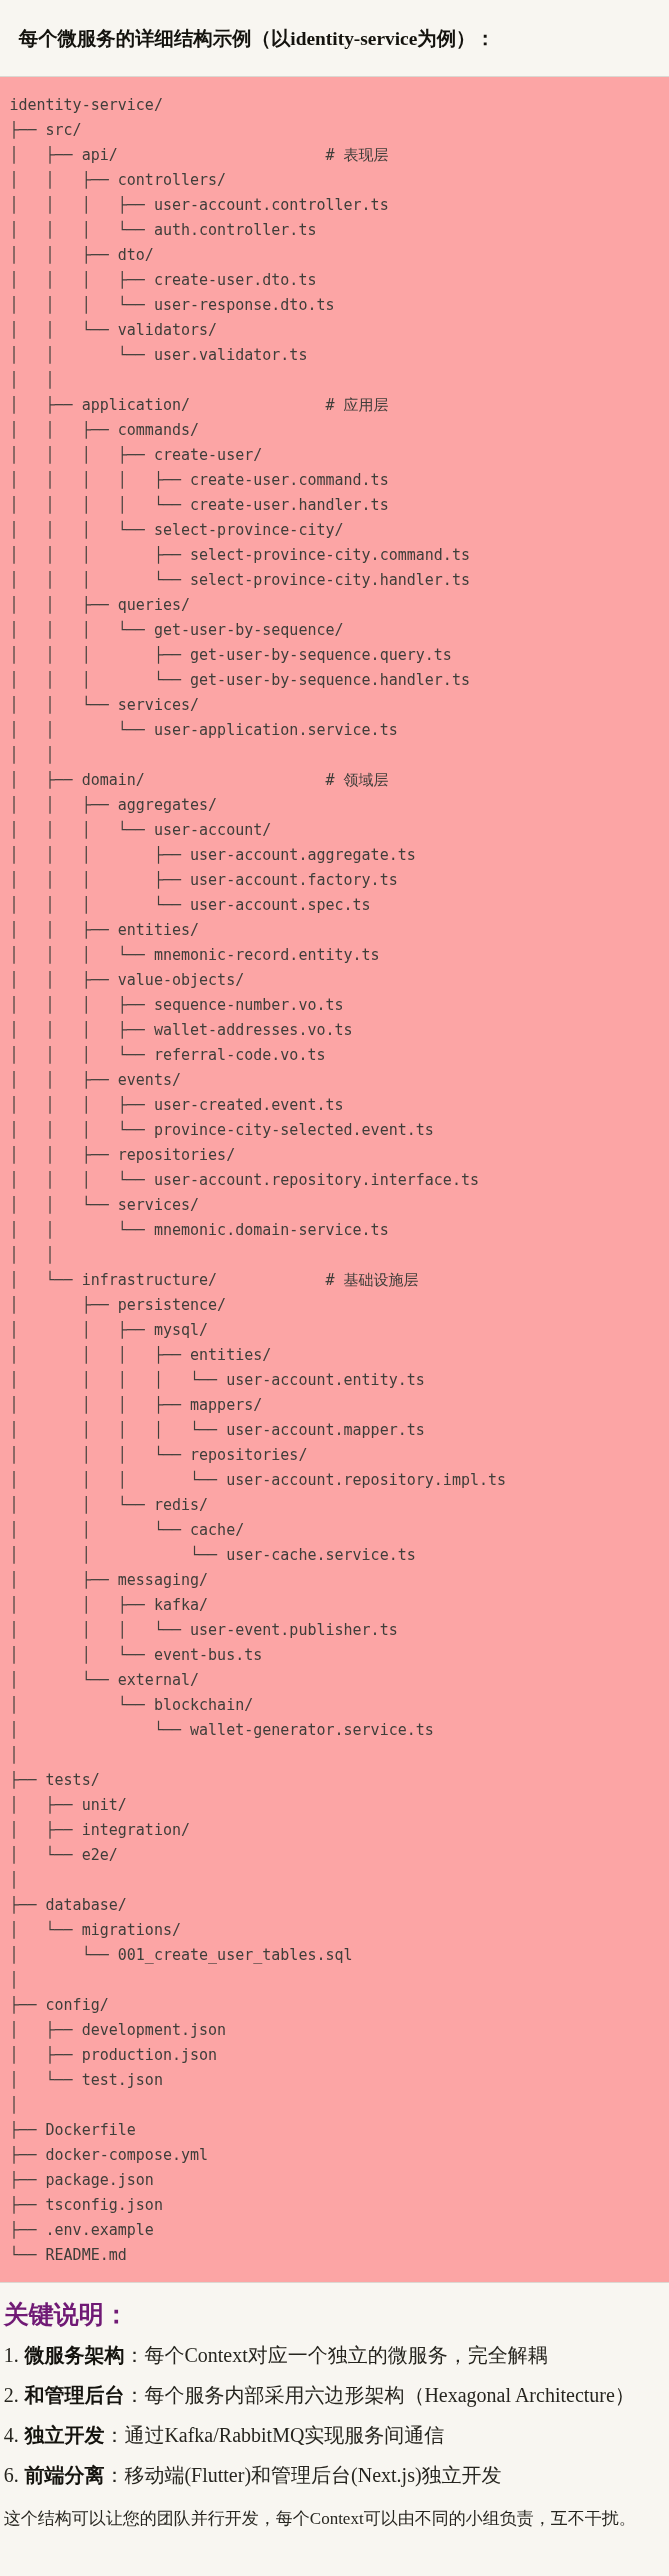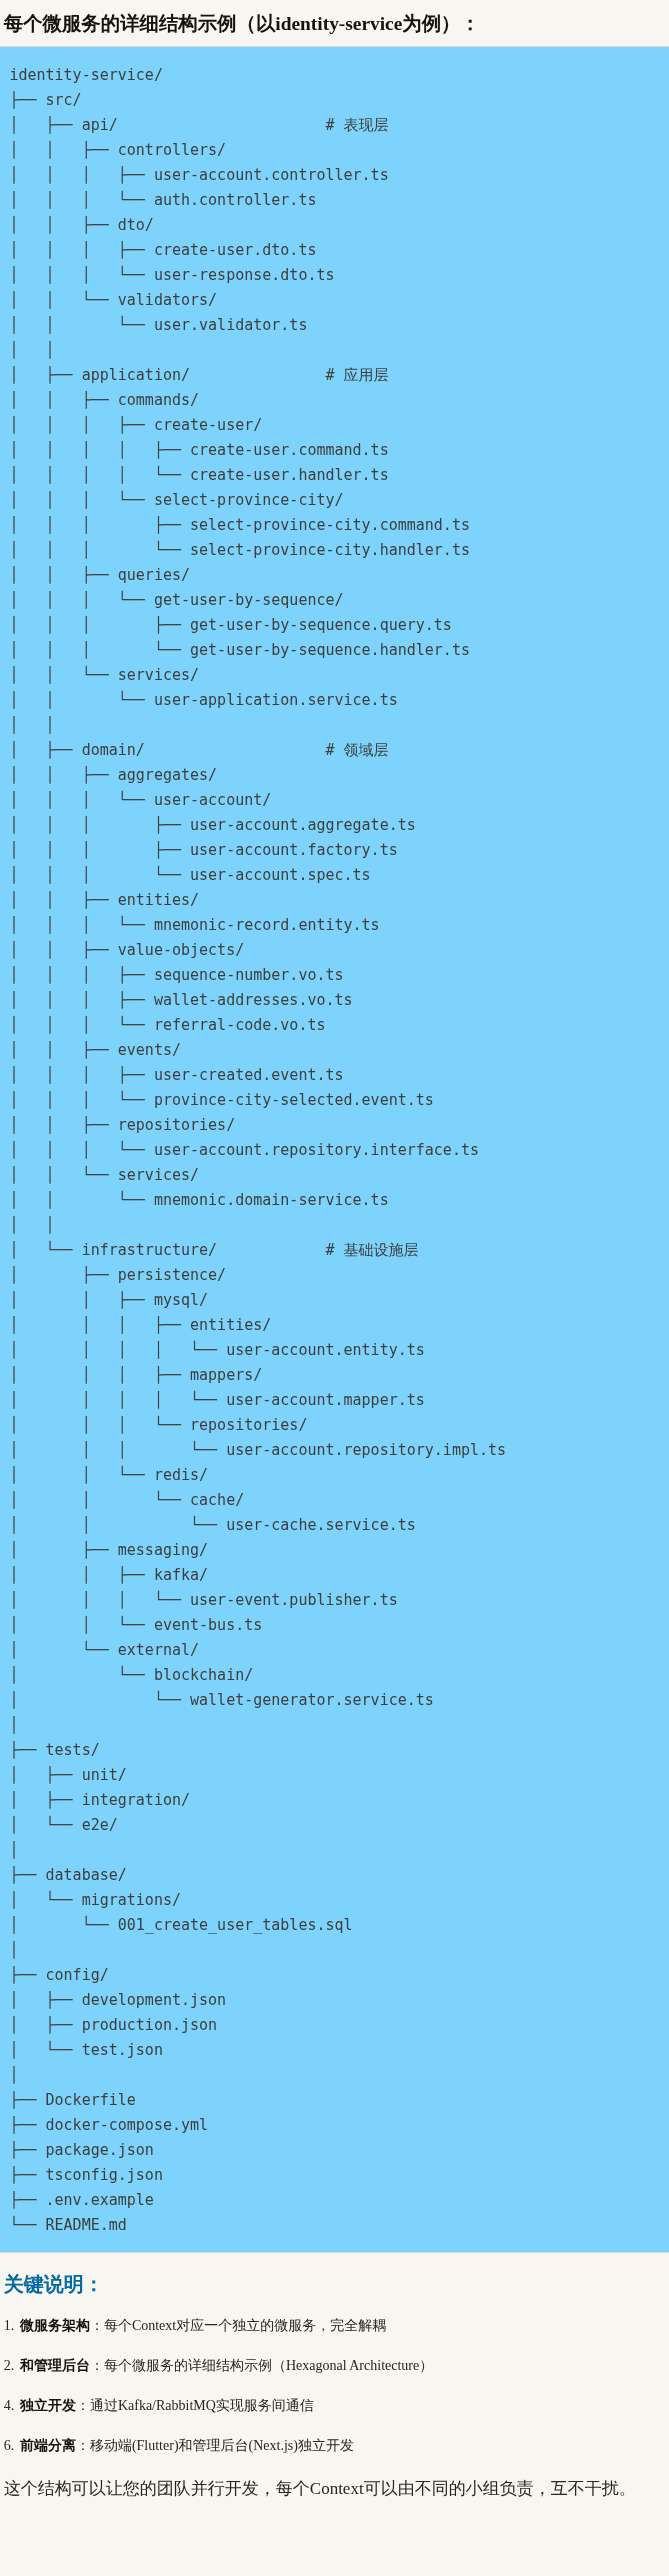--- a/index.html
+++ b/index.html
@@ -9,59 +9,59 @@
     background: #F8F6F1;
     font-family: "Liberation Serif", serif;
     color: #26251F;
   }
   .page {
     width: 669px;
     min-height: 2576px;
     background: #F8F6F1;
   }
   .page-title {
-    margin: 0;
+    margin: 15px;
     padding: 9.4px 3.8px 8.1px 3.8px;
     font-size: 19.4px;
     line-height: 29px;
     font-weight: bold;
     color: #14130E;
   }
   .code-block {
-    background: #7dd3fc;
+    background: #fca5a5;
     border-top: 0.6px solid #DBD8D2;
     border-bottom: 0.6px solid #DBD8D2;
     padding: 15.6px 5px 14.4px 9.4px;
     overflow: hidden;
   }
   .code-block pre {
     margin: 0;
     font-family: "DejaVu Sans Mono", monospace;
     font-size: 15px;
     line-height: 25px;
     color: #3F3E3A;
     white-space: pre;
   }
   .notes-section {
     padding: 0 3.8px;
   }
   .notes-title {
     margin: 19px 0 0 0;
-    font-size: 20px;
+    font-size: 25px;
     line-height: 25px;
     font-weight: bold;
-    color: #0369a1;
+    color: #701a75;
   }
   .notes-list {
     list-style: none;
     margin: 16.3px 0 0 0;
     padding: 0;
   }
   .notes-list li {
-    font-size: 14px;
+    font-size: 20px;
     line-height: 23px;
     margin: 0 0 17px 0;
     color: #26251F;
   }
   .note-number { margin-right: 5.6px; }
   .note-label { font-weight: bold; color: #14130E; }
   .closing-paragraph {
     margin: 20.6px 0 11.3px 0;
     padding-left: 0;
     font-size: 17px;
@@ -165,21 +165,21 @@
 ├── .env.example
 └── README.md</pre>
   </section>
 
   <section class="notes-section">
 
     <h2 class="notes-title">关键说明：</h2>
 
     <ol class="notes-list">
       <li><span class="note-number">1.</span><strong class="note-label">微服务架构</strong><span>：</span><span>每个Context对应一个独立的微服务，完全解耦</span></li>
-      <li><span class="note-number">2.</span><strong class="note-label">和管理后台</strong><span>：</span><span>每个微服务的详细结构示例（Hexagonal Architecture）</span></li>
+      <li><span class="note-number">2.</span><strong class="note-label">和管理后台</strong><span>：</span><span>每个服务内部采用六边形架构（Hexagonal Architecture）</span></li>
       <li><span class="note-number">4.</span><strong class="note-label">独立开发</strong><span>：</span><span>通过Kafka/RabbitMQ实现服务间通信</span></li>
       <li><span class="note-number">6.</span><strong class="note-label">前端分离</strong><span>：</span><span>移动端(Flutter)和管理后台(Next.js)独立开发</span></li>
     </ol>
 
     <p class="closing-paragraph">这个结构可以让您的团队并行开发，每个Context可以由不同的小组负责，互不干扰。</p>
 
   </section>
 
 </main>
 

